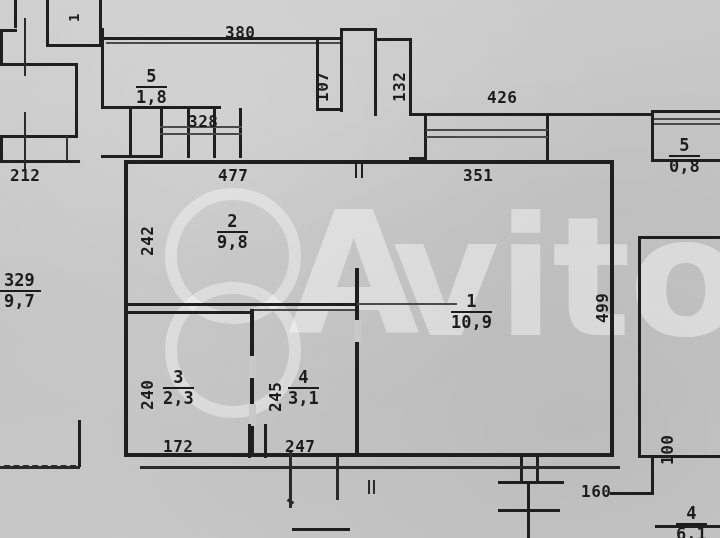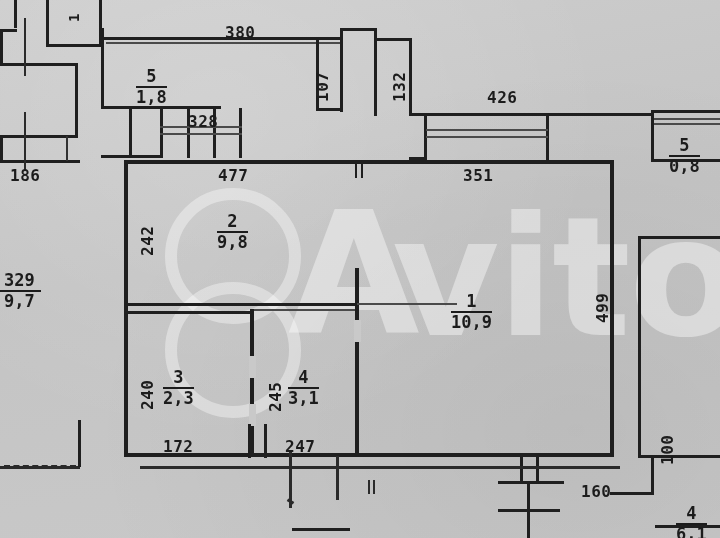--- a/index.html
+++ b/index.html
@@ -233,21 +233,21 @@
 
   <div class="w" style="left:292px; top:528px; width:58px; height:3px;"></div>
   <div class="w" style="left:655px; top:525px; width:65px; height:3px;"></div>
 
 
   <div class="lbl" style="left:225px; top:23px;text-decoration:underline;">380</div>
   <div class="lbl" style="left:487px; top:88px;">426</div>
   <div class="lbl" style="left:188px; top:90px;margin-top:22px;">328</div>
   <div class="lbl" style="left:218px; top:166px;">477</div>
   <div class="lbl" style="left:463px; top:166px;">351</div>
-  <div class="lbl" style="left:10px; top:166px;">186</div>
+  <div class="lbl" style="left:10px; top:166px;">212</div>
   <div class="lbl" style="left:163px; top:437px;">172</div>
   <div class="lbl" style="left:285px; top:437px;">247</div>
   <div class="lbl" style="left:581px; top:482px;">160</div>
 
   <div class="lbl vert" style="left:313px; top:102px;">107</div>
   <div class="lbl vert" style="left:390px; top:102px;">132</div>
   <div class="lbl vert" style="left:138px; top:256px;">242</div>
   <div class="lbl vert" style="left:138px; top:410px;">240</div>
   <div class="lbl vert" style="left:266px; top:412px;">245</div>
   <div class="lbl vert" style="left:593px; top:323px;">499</div>

